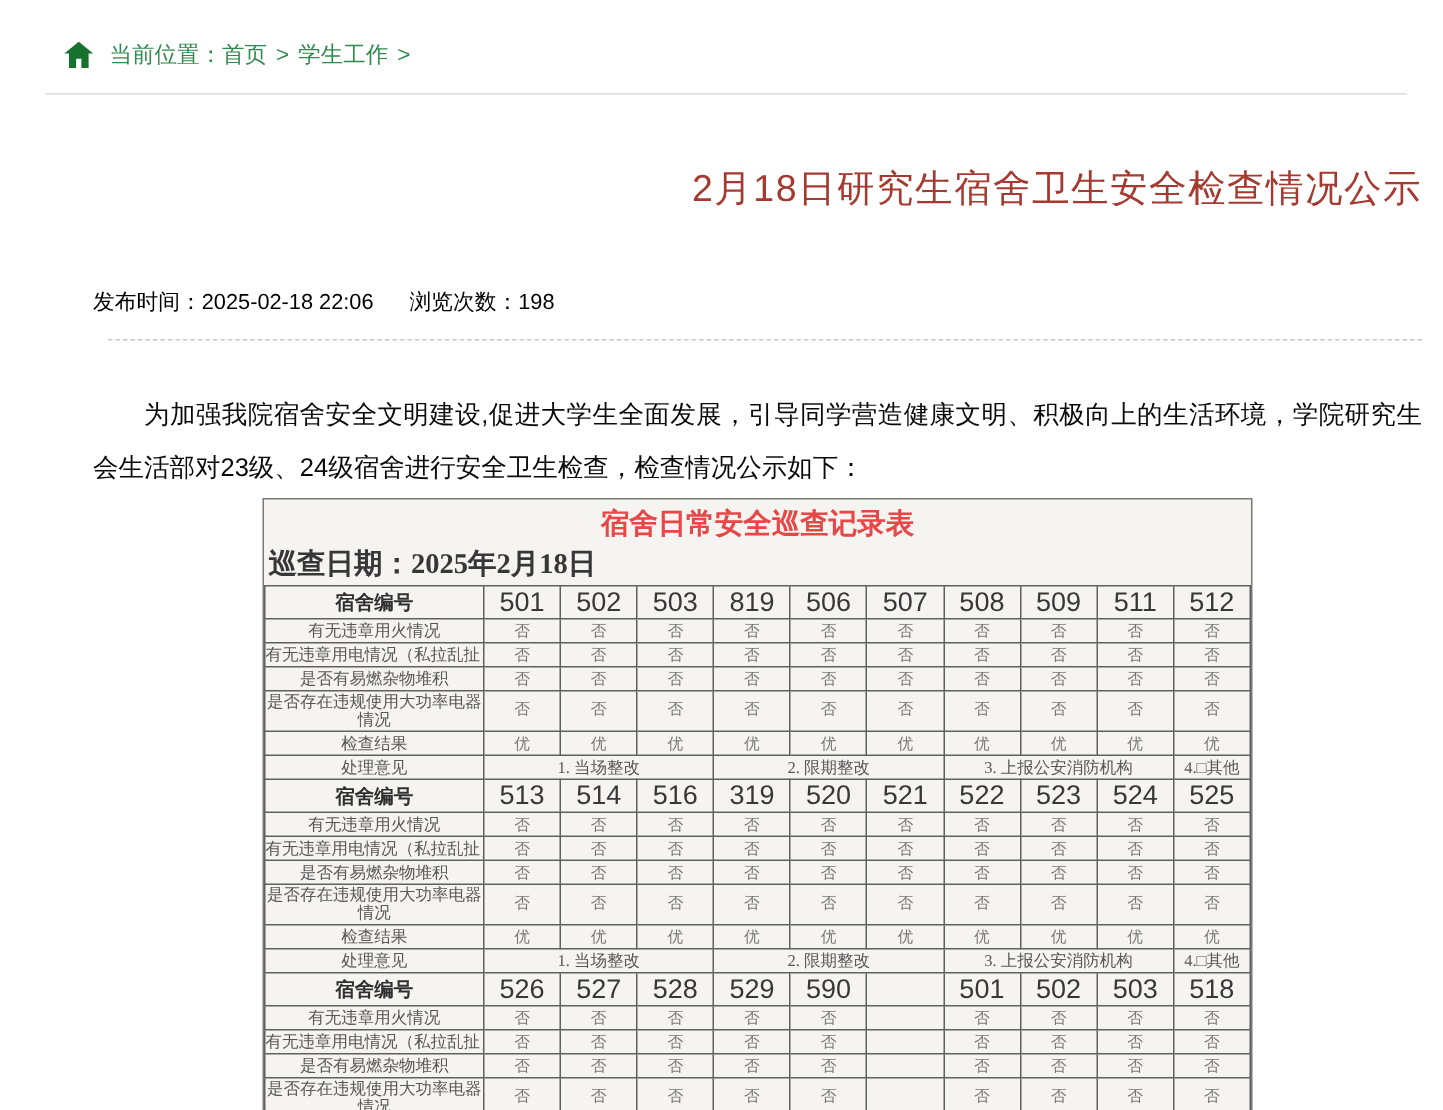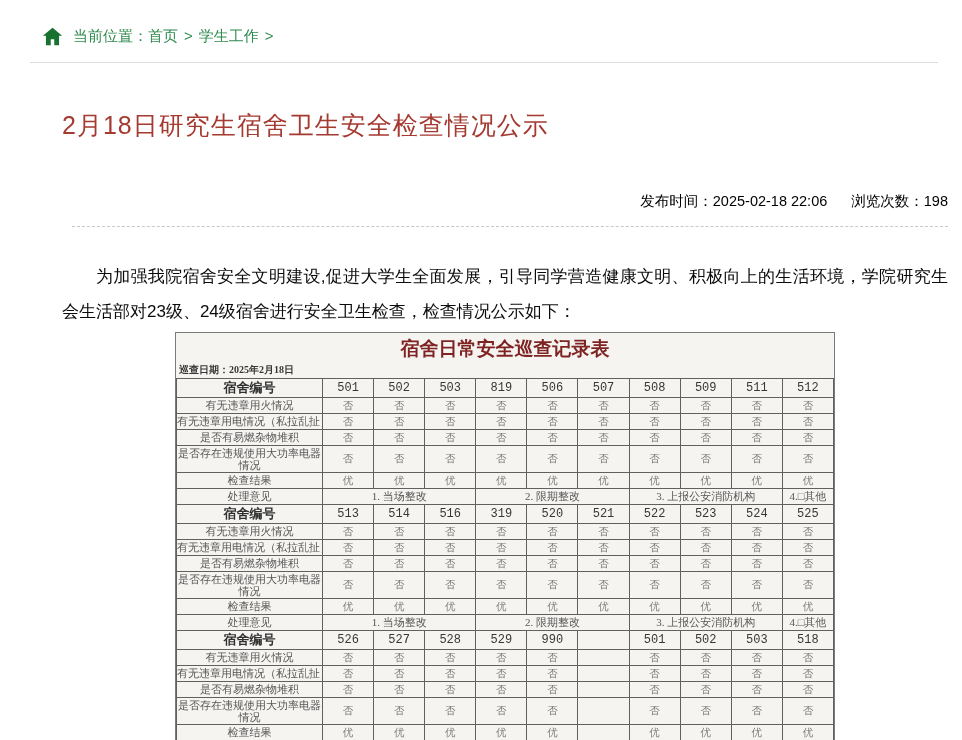--- a/index.html
+++ b/index.html
@@ -18,56 +18,56 @@
   .home-icon { width:21px; height:21px; margin-right:10px; flex:0 0 auto; }
   .crumbs { font-size:15px; color:#2e8b4e; }
   .crumbs a { color:#2e8b4e; text-decoration:none; }
   .crumb-sep { margin:0 6px; }
   .breadcrumb-rule { border-top:1px solid #dcdcdc; margin:0 24px 0 30px; height:0; }
 
   
   .content { margin:0 14px 0 62px; }
 
   .page-title {
-    margin:46px 0 0; text-align:left;
+    margin:46px 0 0; text-align:right;
     font-size:25px; font-weight:400; letter-spacing:1px;
     color:#a43a30;
   }
 
-  .meta { margin-top:50px; text-align:right; font-size:14.5px; color:#000; }
+  .meta { margin-top:50px; text-align:left; font-size:14.5px; color:#000; }
   .meta .views-group { margin-left:24px; }
 
   .dashed-rule { border-bottom:1px dashed #c8c8c8; margin:15px 0 0 10px; height:0; }
 
   .intro-para {
     margin:32px 0 0; font-size:17px; line-height:35px;
     text-indent:2em; color:#0a0a0a; text-align:justify;
   }
 
   
   .scan {
     width:660px; margin:3px auto 0; border:1px solid #7a7a7a;
     background:#fbfaf7; color:#4a4a4a;
     font-family:"Liberation Serif","DejaVu Serif",serif;
     filter:contrast(0.95);
   }
-  .scan-title { text-align:center; font-weight:700; font-size:19px; color:#7f1d1d; padding:3px 0 1px; }
-  .scan-date  { font-weight:700; font-size:10px; color:#333; padding:0 15px 1px 3px; }
+  .scan-title { text-align:center; font-weight:700; font-size:19px; color:#ef4444; padding:3px 0 1px; }
+  .scan-date  { font-weight:700; font-size:19px; color:#333; padding:0 15px 1px 3px; }
   table.grid { width:100%; border-collapse:collapse; table-layout:fixed; }
   table.grid td {
     border:1px solid #5e5e5e; text-align:center; padding:0;
     overflow:hidden; white-space:nowrap;
   }
   tr.room td { height:18px; }
   tr.thin td { height:13px; }
   tr.tall td { height:27px; white-space:normal; line-height:12px; }
   tr.action td { height:14px; }
   .lbl { font-size:11px; color:#555; }
   .room-lbl { font-weight:700; font-size:13px; color:#2b2b2b; }
-  .room-num { font-size:12px; color:#333; font-family:Liberation Mono, monospace; }
+  .room-num { font-size:18px; color:#333; font-family:Liberation Sans, sans-serif; }
   .val { font-size:10.5px; color:#787878; }
   .action-opt { font-size:11px; color:#555; }
 </style>
 </head>
 <body>
 
 <div class="breadcrumb-bar">
   <svg class="home-icon" viewBox="0 0 24 24">
     <path d="M12 2 L23 11 L19.5 11 L19.5 22 L14 22 L14 15 L10 15 L10 22 L4.5 22 L4.5 11 L1 11 Z" fill="#17712f"></path>
   </svg>
@@ -275,21 +275,21 @@
             <td class="action-opt" colspan="3">2. 限期整改</td>
             <td class="action-opt" colspan="3">3. 上报公安消防机构</td>
             <td class="action-opt" colspan="1">4.□其他</td>
           </tr>
           <tr class="room">
             <td class="lbl room-lbl">宿舍编号</td>
             <td class="room-num">526</td>
             <td class="room-num">527</td>
             <td class="room-num">528</td>
             <td class="room-num">529</td>
-            <td class="room-num">990</td>
+            <td class="room-num">590</td>
             <td class="room-num"></td>
             <td class="room-num">501</td>
             <td class="room-num">502</td>
             <td class="room-num">503</td>
             <td class="room-num">518</td>
           </tr>
           <tr class="thin">
             <td class="lbl">有无违章用火情况</td>
             <td class="val">否</td>
             <td class="val">否</td>

